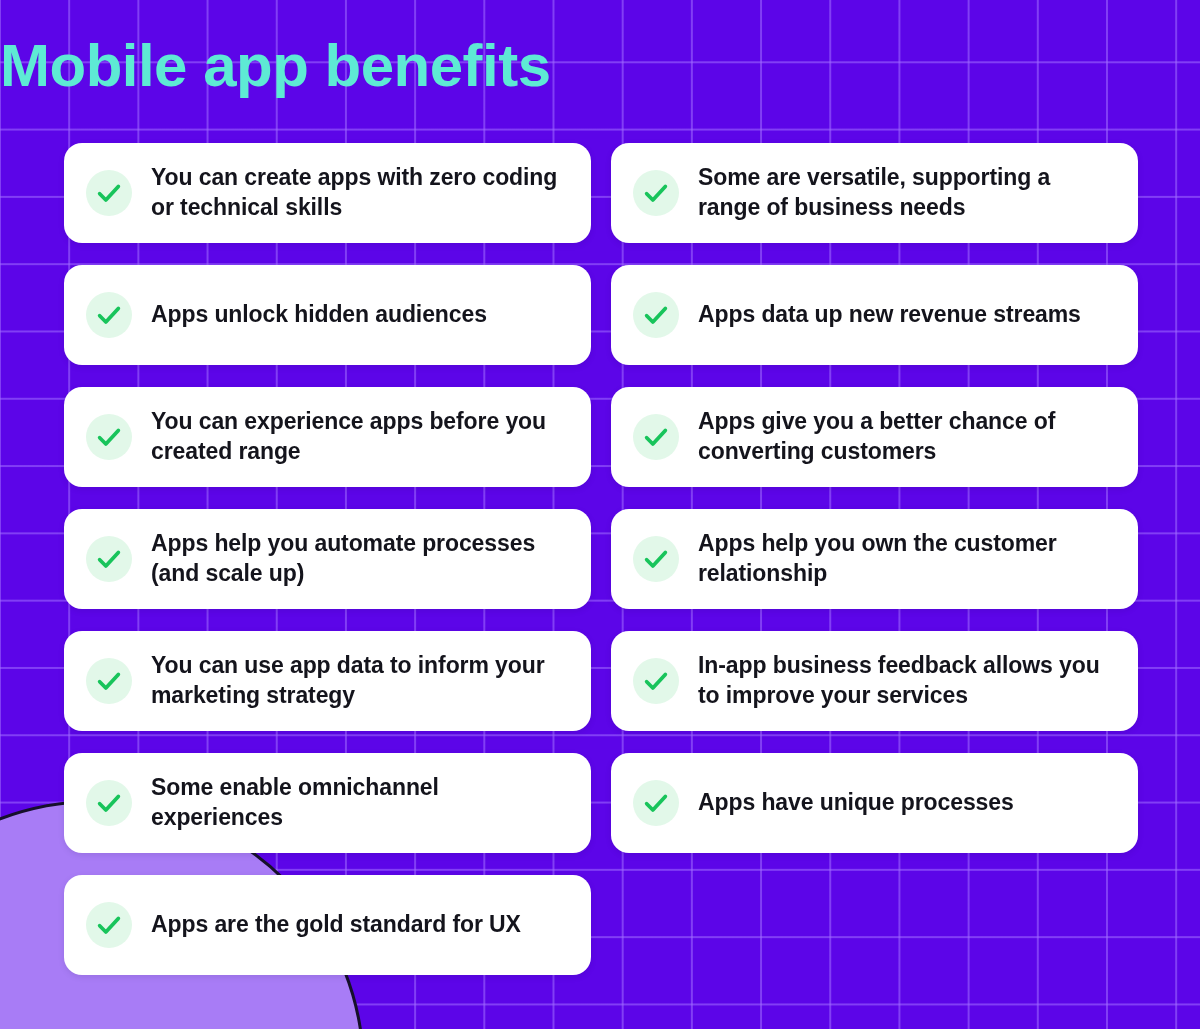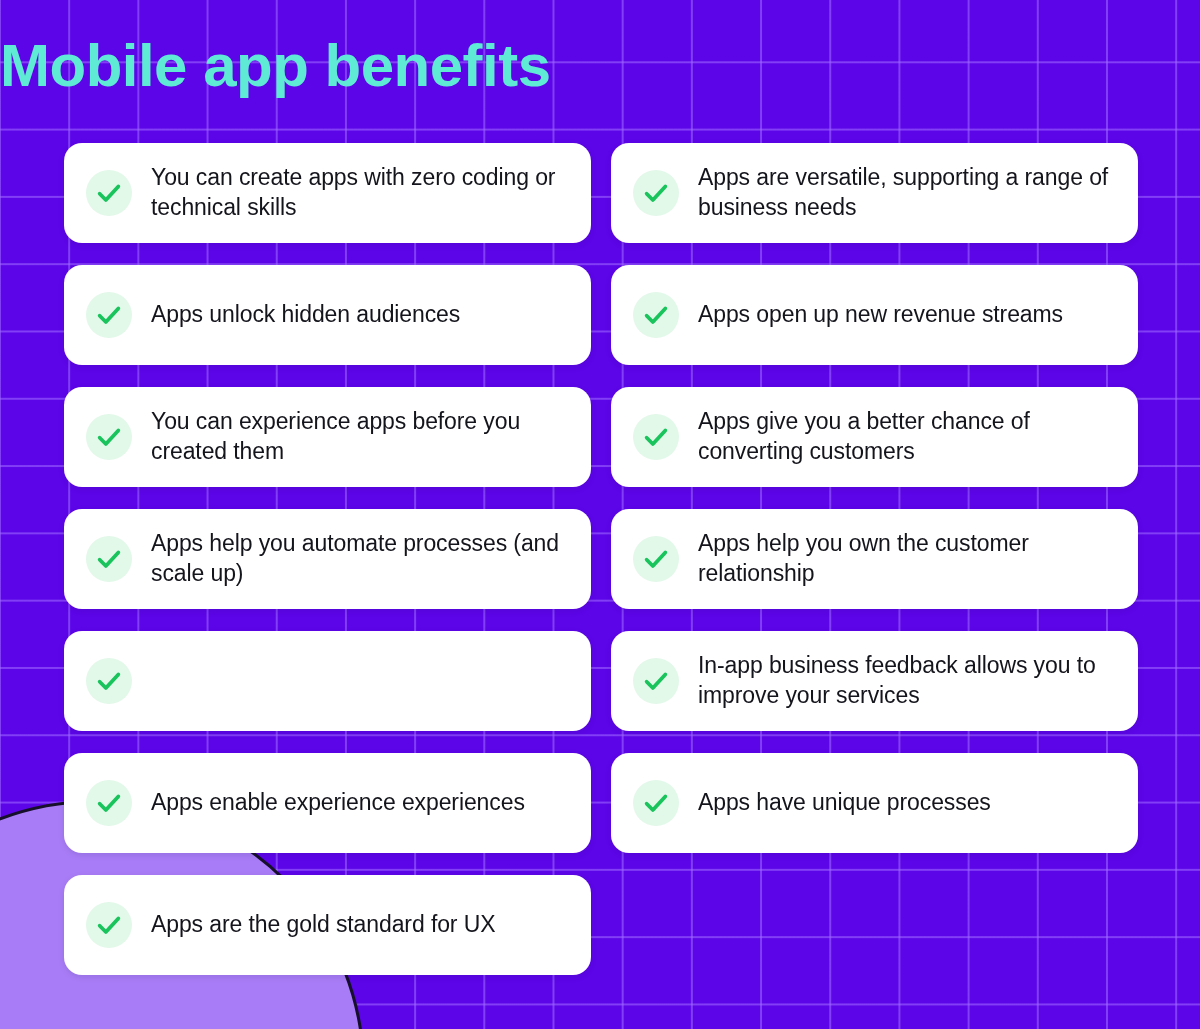--- a/index.html
+++ b/index.html
@@ -99,21 +99,21 @@
   .check-badge svg {
     display: block;
     width: 28px;
     height: 28px;
   }
 
   .card-text {
     color: #14141c;
     font-size: 23px;
     line-height: 1.29;
-    font-weight: 400;
+    font-weight: 700;
     letter-spacing: -0.1px;
     max-width: 420px;
   }
 </style>
 </head>
 <body>
 
 <div id="infographic">
 
   <div class="grid-layer"></div>
@@ -130,48 +130,48 @@
       </span>
       <span class="card-text">You can create apps with zero coding or technical skills</span>
     </div>
 
     <div class="card">
       <span class="check-badge">
         <svg viewBox="0 0 24 24" fill="none" stroke="#18c45b" stroke-width="3.2" stroke-linecap="round" stroke-linejoin="round">
             <path d="M4 12.6 L9.3 18 L20 6.4"></path>
           </svg>
       </span>
-      <span class="card-text">Apps are versatile, supporting a range of business needs</span>
+      <span class="card-text">Some are versatile, supporting a range of business needs</span>
     </div>
 
     <div class="card">
       <span class="check-badge">
         <svg viewBox="0 0 24 24" fill="none" stroke="#18c45b" stroke-width="3.2" stroke-linecap="round" stroke-linejoin="round">
             <path d="M4 12.6 L9.3 18 L20 6.4"></path>
           </svg>
       </span>
       <span class="card-text">Apps unlock hidden audiences</span>
     </div>
 
     <div class="card">
       <span class="check-badge">
         <svg viewBox="0 0 24 24" fill="none" stroke="#18c45b" stroke-width="3.2" stroke-linecap="round" stroke-linejoin="round">
             <path d="M4 12.6 L9.3 18 L20 6.4"></path>
           </svg>
       </span>
-      <span class="card-text">Apps open up new revenue streams</span>
-    </div>
-
-    <div class="card">
-      <span class="check-badge">
-        <svg viewBox="0 0 24 24" fill="none" stroke="#18c45b" stroke-width="3.2" stroke-linecap="round" stroke-linejoin="round">
-            <path d="M4 12.6 L9.3 18 L20 6.4"></path>
-          </svg>
-      </span>
-      <span class="card-text">You can experience apps before you created them</span>
+      <span class="card-text">Apps data up new revenue streams</span>
+    </div>
+
+    <div class="card">
+      <span class="check-badge">
+        <svg viewBox="0 0 24 24" fill="none" stroke="#18c45b" stroke-width="3.2" stroke-linecap="round" stroke-linejoin="round">
+            <path d="M4 12.6 L9.3 18 L20 6.4"></path>
+          </svg>
+      </span>
+      <span class="card-text">You can experience apps before you created range</span>
     </div>
 
     <div class="card">
       <span class="check-badge">
         <svg viewBox="0 0 24 24" fill="none" stroke="#18c45b" stroke-width="3.2" stroke-linecap="round" stroke-linejoin="round">
             <path d="M4 12.6 L9.3 18 L20 6.4"></path>
           </svg>
       </span>
       <span class="card-text">Apps give you a better chance of converting customers</span>
     </div>
@@ -194,38 +194,39 @@
       <span class="card-text">Apps help you own the customer relationship</span>
     </div>
 
 
     <div class="card">
       <span class="check-badge">
         <svg viewBox="0 0 24 24" fill="none" stroke="#18c45b" stroke-width="3.2" stroke-linecap="round" stroke-linejoin="round">
             <path d="M4 12.6 L9.3 18 L20 6.4"></path>
           </svg>
       </span>
+      <span class="card-text">You can use app data to inform your marketing strategy</span>
     </div>
 
     <div class="card">
       <span class="check-badge">
         <svg viewBox="0 0 24 24" fill="none" stroke="#18c45b" stroke-width="3.2" stroke-linecap="round" stroke-linejoin="round">
             <path d="M4 12.6 L9.3 18 L20 6.4"></path>
           </svg>
       </span>
       <span class="card-text">In-app business feedback allows you to improve your services</span>
     </div>
 
     <div class="card">
       <span class="check-badge">
         <svg viewBox="0 0 24 24" fill="none" stroke="#18c45b" stroke-width="3.2" stroke-linecap="round" stroke-linejoin="round">
             <path d="M4 12.6 L9.3 18 L20 6.4"></path>
           </svg>
       </span>
-      <span class="card-text">Apps enable experience experiences</span>
+      <span class="card-text">Some enable omnichannel experiences</span>
     </div>
 
     <div class="card">
       <span class="check-badge">
         <svg viewBox="0 0 24 24" fill="none" stroke="#18c45b" stroke-width="3.2" stroke-linecap="round" stroke-linejoin="round">
             <path d="M4 12.6 L9.3 18 L20 6.4"></path>
           </svg>
       </span>
       <span class="card-text">Apps have unique processes</span>
     </div>

